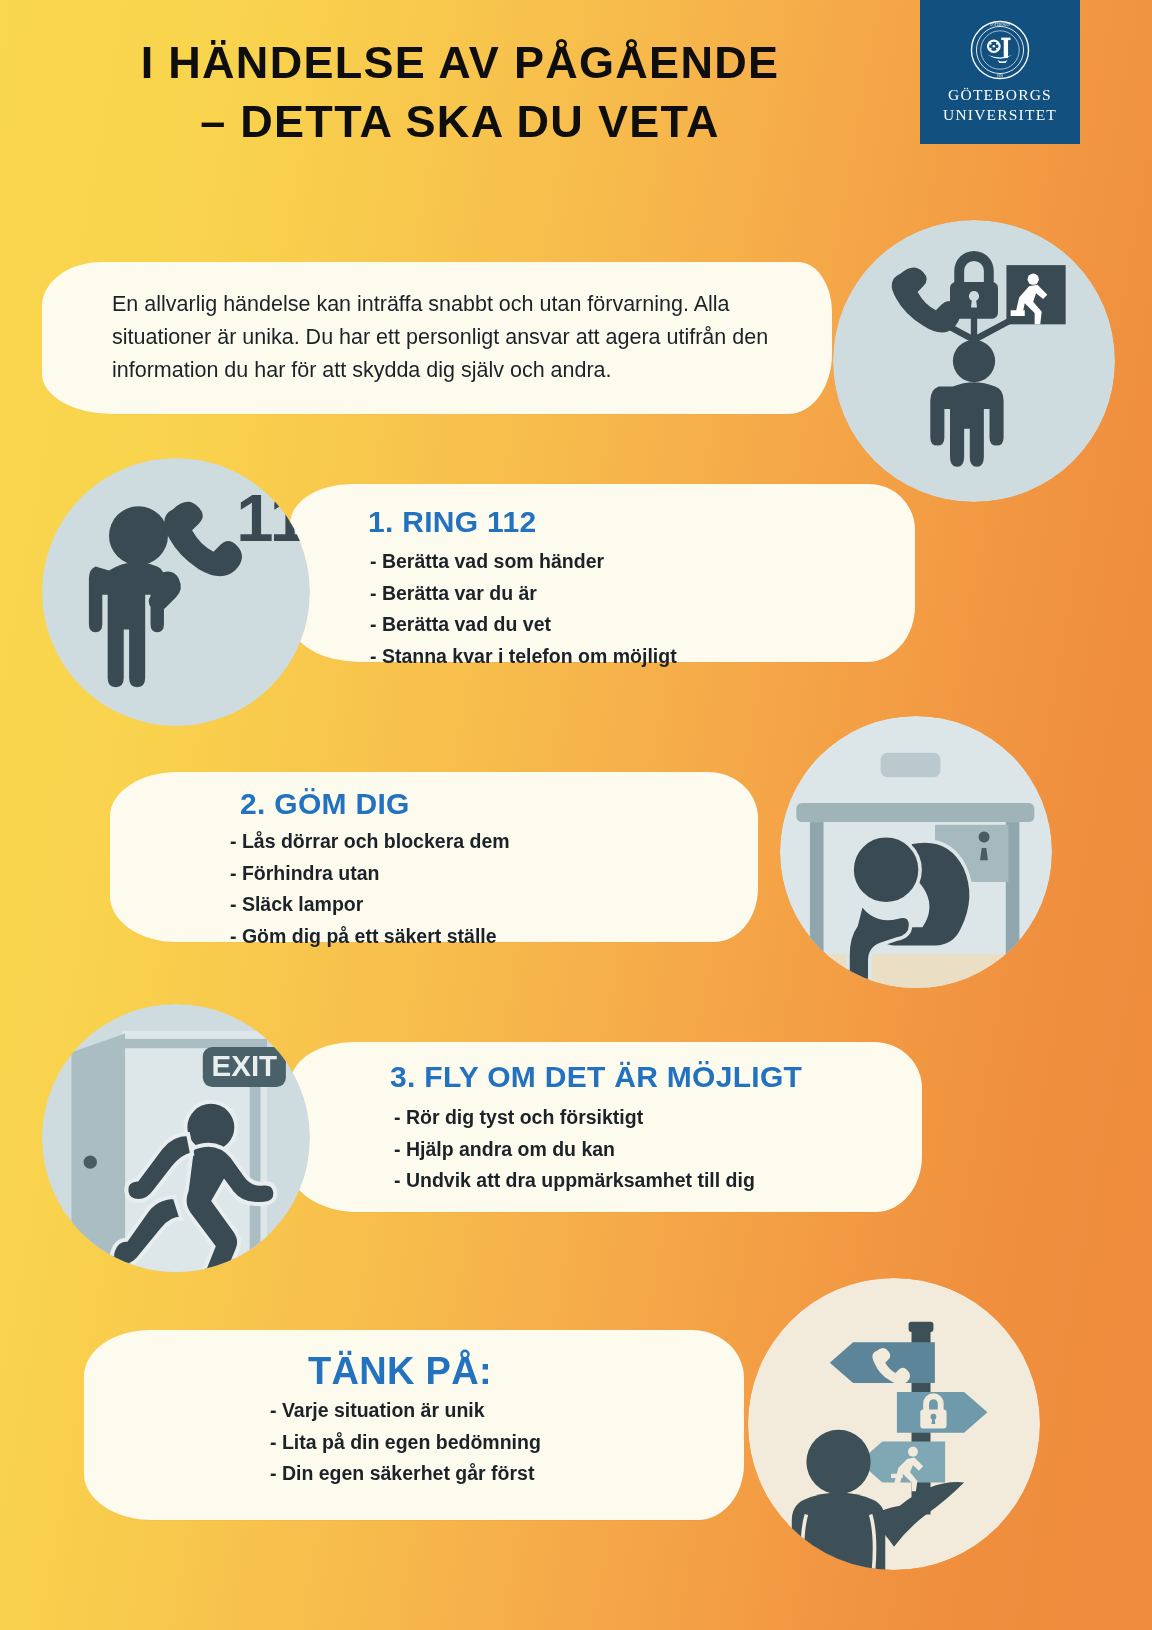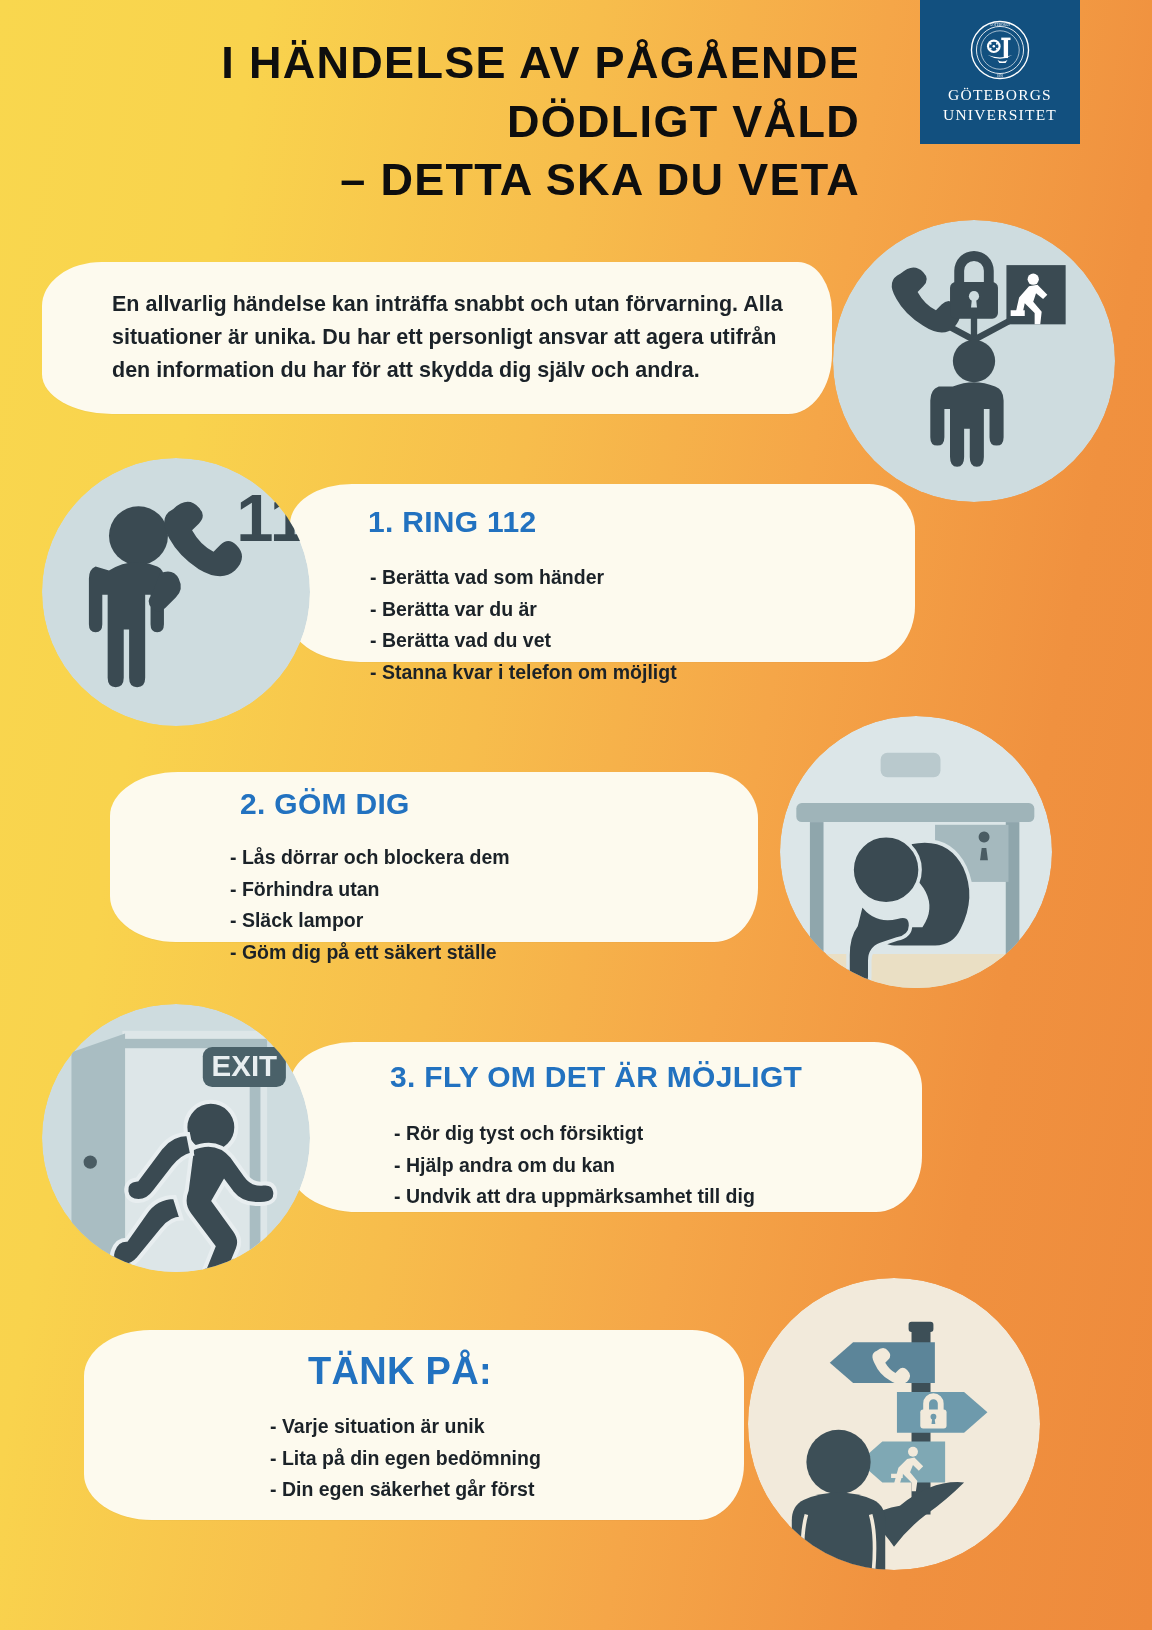--- a/index.html
+++ b/index.html
@@ -26,53 +26,53 @@
   .logo .logo-text {
     color:#fff; text-align:center;
     font-size:15.5px; letter-spacing:1.2px;
     line-height:1.28; font-weight:400;
     font-family:"Liberation Serif", serif;
   }
 
   
   .poster-title {
     position:absolute; top:34px; left:60px; width:800px;
-    text-align:right;
+    text-align:center;
     font-size:45px; font-weight:bold;
     letter-spacing:1.3px; line-height:1.3;
     color:#0e0e0e;
   }
 
   
   .card {
     position:absolute;
     background:#FDFAEE;
     box-shadow:0 1px 0 rgba(0,0,0,0.02);
   }
   .card .heading {
     color:#2272C0;
     font-weight:bold;
     letter-spacing:0.3px;
   }
-  .card .bullets { list-style:none;margin-top:16px; }
+  .card .bullets { list-style:none; }
   .card .bullets li {
     font-size:19.5px;
     line-height:1.62;
     font-weight:bold;
     color:#1b2228;
     white-space:nowrap;
   }
 
   #intro-card {
     left:42px; top:262px; width:790px; height:152px;
     border-radius: 60px 34px 44px 70px / 44px 50px 60px 40px;
   }
   #intro-card .body-text {
     position:absolute; left:70px; top:26px; width:700px;
-    font-size:21.5px; line-height:1.54; font-weight:bold;
+    font-size:21.5px; line-height:1.54; font-weight:normal;
   }
 
   #card1 { left:290px; top:484px; width:625px; height:178px;
            border-radius: 62px 46px 48px 70px / 40px 46px 56px 42px; }
   #card1 .heading { position:absolute; left:78px; top:21px; font-size:30px; }
   #card1 .bullets { position:absolute; left:80px; top:62px; }
 
   #card2 { left:110px; top:772px; width:648px; height:170px;
            border-radius: 68px 50px 44px 66px / 44px 46px 54px 46px; }
   #card2 .heading { position:absolute; left:130px; top:15px; font-size:30px; }
@@ -99,21 +99,20 @@
   #illus-1     { left:42px;  top:458px; width:268px; height:268px; }
   #illus-2     { left:780px; top:716px; width:272px; height:272px; }
   #illus-3     { left:42px;  top:1004px; width:268px; height:268px; }
   #illus-4     { left:748px; top:1278px; width:292px; height:292px; }
 </style>
 </head>
 <body>
 
 <div class="poster-title">
   <div>I HÄNDELSE AV PÅGÅENDE</div>
-  <div>DÖDLIGT VÅLD</div>
   <div>– DETTA SKA DU VETA</div>
 </div>
 
 <div class="logo">
   <svg class="seal" viewBox="0 0 100 100">
     <circle cx="50" cy="50" r="46" fill="none" stroke="#fff" stroke-width="2.2"></circle>
     <circle cx="50" cy="50" r="38" fill="none" stroke="#fff" stroke-width="1.4"></circle>
     <circle cx="50" cy="50" r="31" fill="#12507F" stroke="#fff" stroke-width="1"></circle>
     <g fill="#fff">
       <circle cx="40" cy="44" r="11"></circle>

